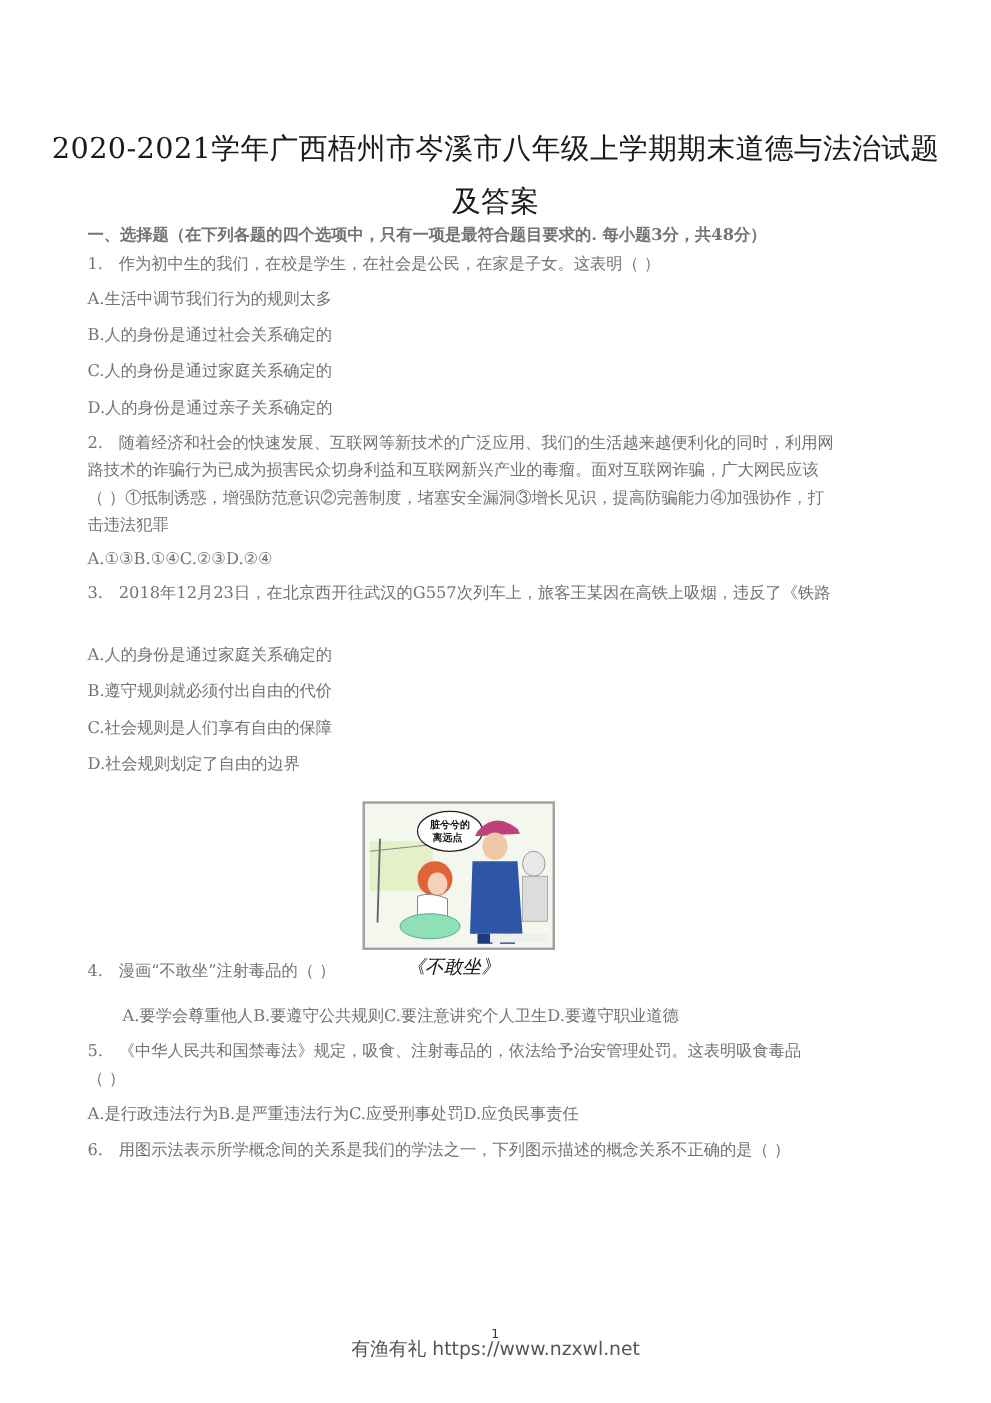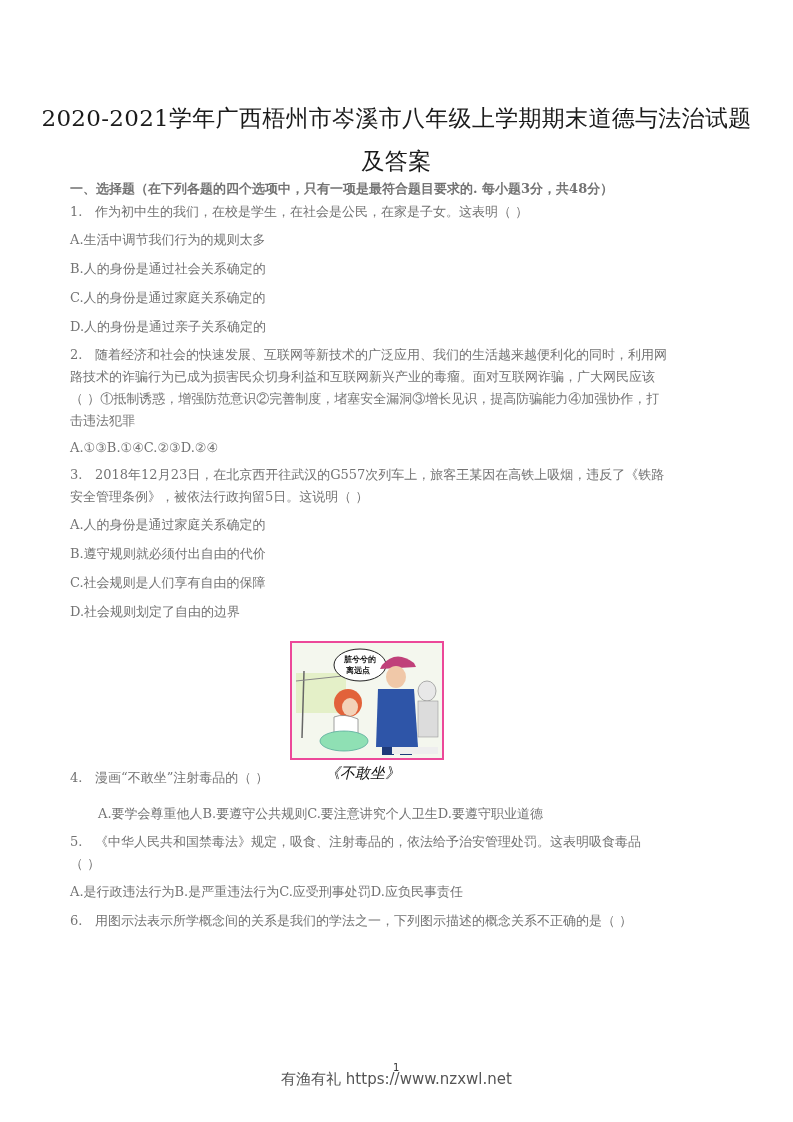--- a/index.html
+++ b/index.html
@@ -14,21 +14,21 @@
     font-size: 23px; color: #1a1a1a; letter-spacing: 0.3px;
   }
   .line {
     position: absolute; left: 70px; font-size: 13px; color: #737373;
     white-space: nowrap; line-height: 16px;
   }
   .section-head { font-weight: bold; font-size: 13px; }
   .qnum { display: inline-block; width: 25px; }
   .comic {
     position: absolute; left: 290px; top: 641px; width: 154px; height: 119px;
-    border: 2px solid #ec4899; box-sizing: border-box; background: #f3f6ee; overflow: hidden;
+    border: 2px solid #a3a3a3; box-sizing: border-box; background: #f3f6ee; overflow: hidden;
   }
   .comic svg { display: block; }
   .comic-caption {
     position: absolute; left: 325px; top: 764px; font-size: 15px;
     font-family: "DejaVu Sans", "Liberation Sans", sans-serif; color: #111; font-style: italic;
   }
   .page-num {
     position: absolute; left: 393px; top: 1062px; font-size: 10px;
     font-family: "DejaVu Sans", sans-serif; color: #333;
   }
@@ -59,21 +59,20 @@
     <span class="qnum">2.</span><span>随着经济和社会的快速发展、互联网等新技术的广泛应用、我们的生活越来越便利化的同时，利用网</span>
   </div>
   <div class="line" style="top:369px;">路技术的诈骗行为已成为损害民众切身利益和互联网新兴产业的毒瘤。面对互联网诈骗，广大网民应该</div>
   <div class="line" style="top:391px;">（ ）①抵制诱惑，增强防范意识②完善制度，堵塞安全漏洞③增长见识，提高防骗能力④加强协作，打</div>
   <div class="line" style="top:413px;">击违法犯罪</div>
   <div class="line" style="top:440px;">A.①③B.①④C.②③D.②④</div>
 
   <div class="line" style="top:467px;">
     <span class="qnum">3.</span><span>2018年12月23日，在北京西开往武汉的G557次列车上，旅客王某因在高铁上吸烟，违反了《铁路</span>
   </div>
-  <div class="line" style="top:489px;">安全管理条例》，被依法行政拘留5日。这说明（ ）</div>
   <div class="line" style="top:517px;">A.人的身份是通过家庭关系确定的</div>
   <div class="line" style="top:546px;">B.遵守规则就必须付出自由的代价</div>
   <div class="line" style="top:575px;">C.社会规则是人们享有自由的保障</div>
   <div class="line" style="top:604px;">D.社会规则划定了自由的边界</div>
 
   <div class="comic">
     <svg width="150" height="115" viewBox="0 0 150 115">
       <rect x="0" y="0" width="150" height="115" fill="#f4f7ee"></rect>
       <rect x="4" y="30" width="50" height="40" fill="#e4f0c8"></rect>
       <line x1="12" y1="28" x2="10" y2="95" stroke="#666" stroke-width="1.5"></line>

